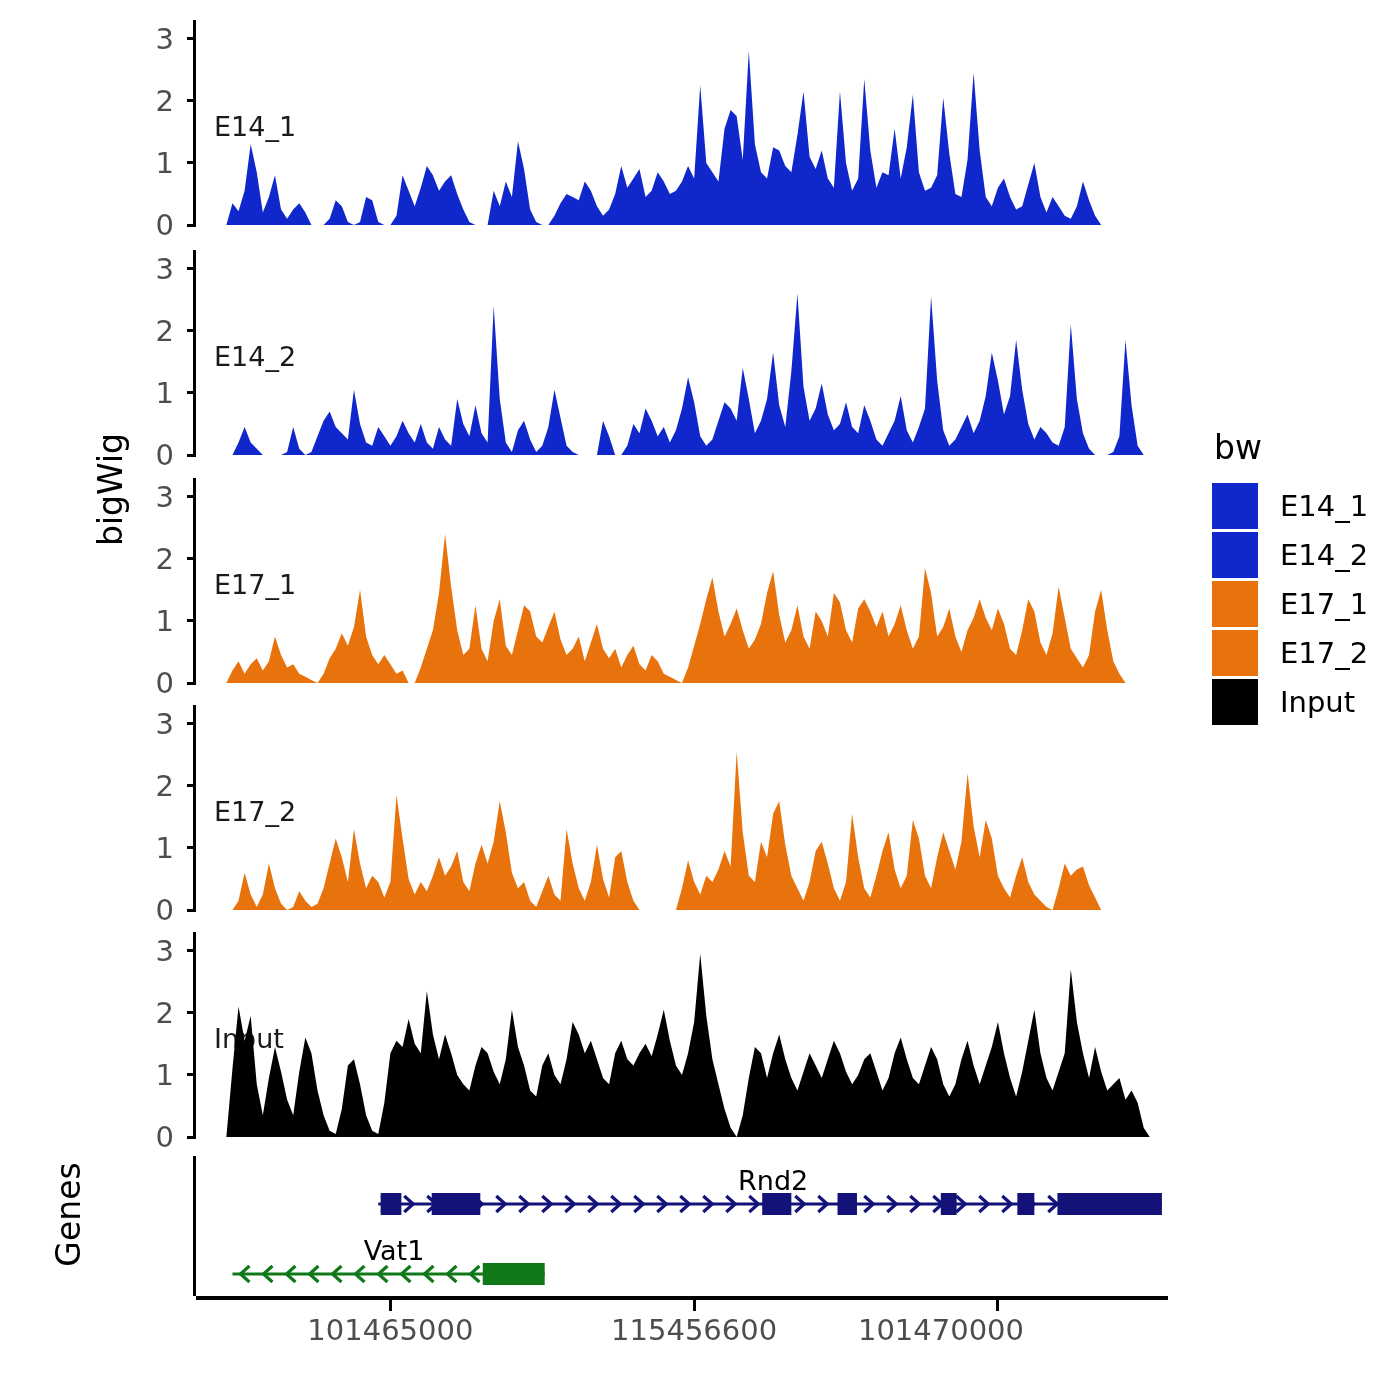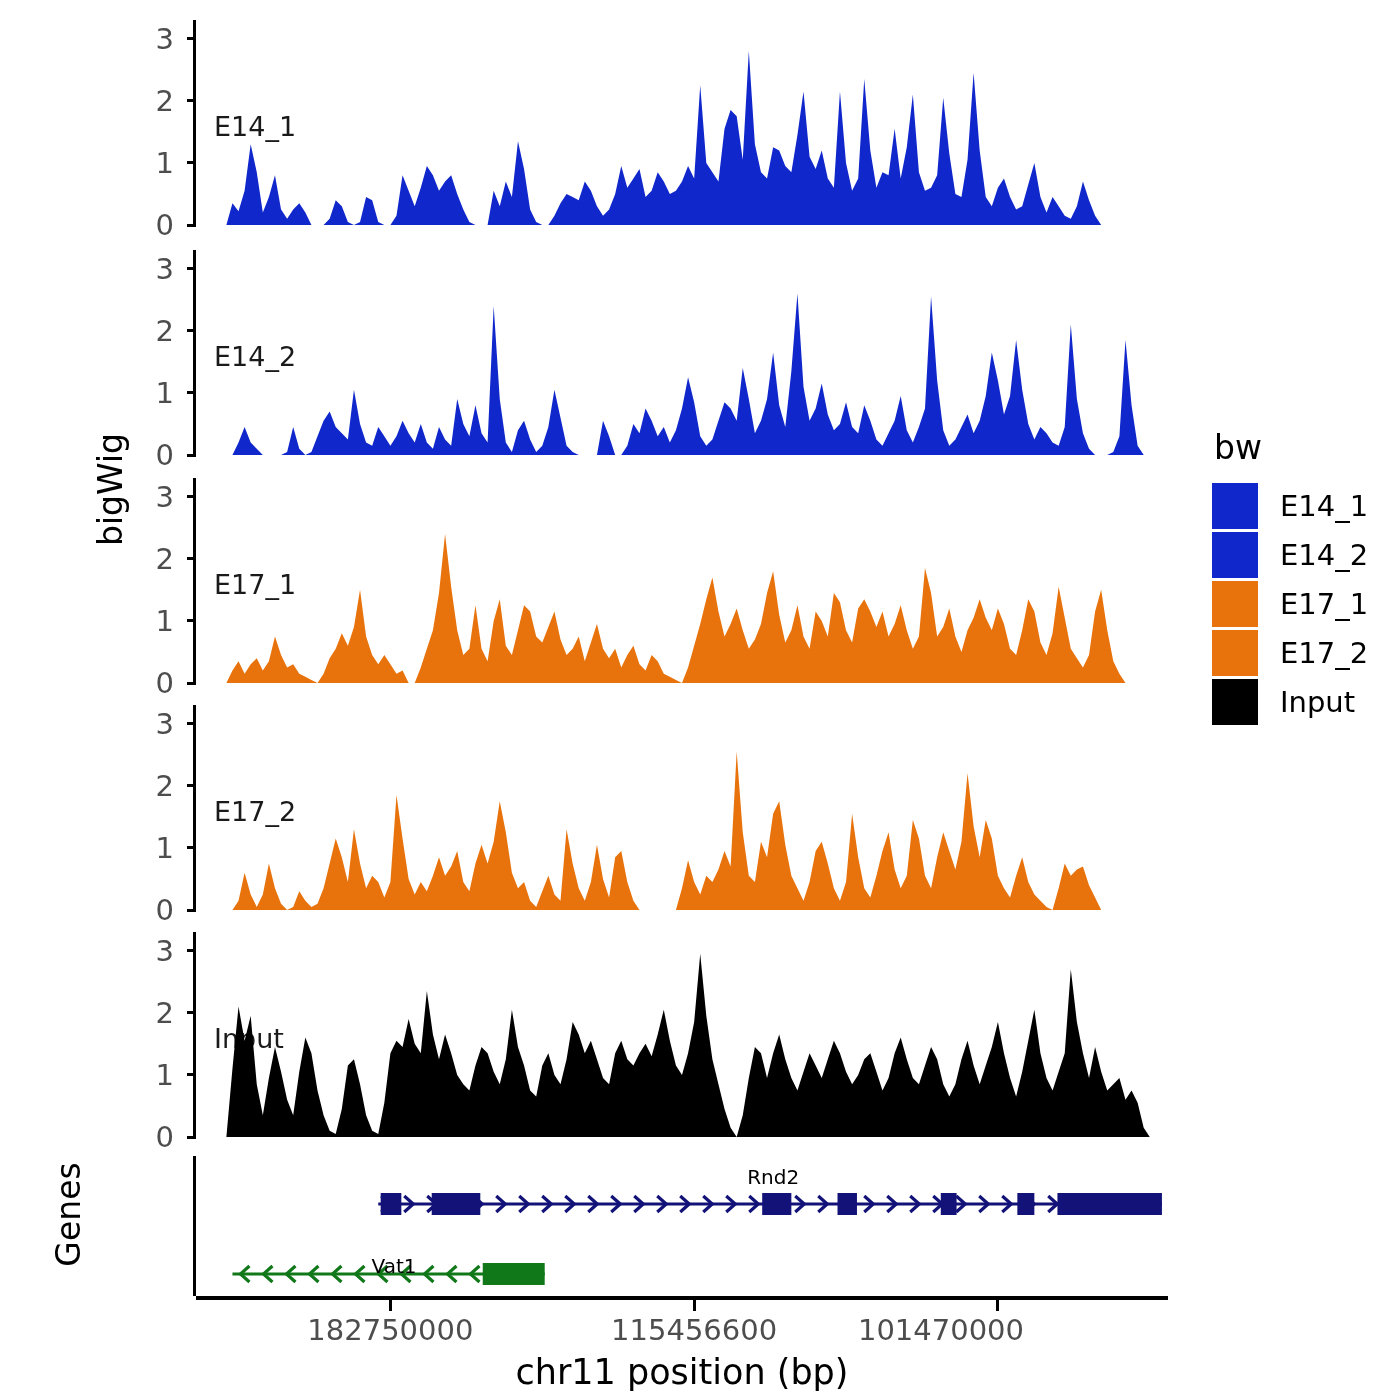--- a/index.html
+++ b/index.html
@@ -143,21 +143,21 @@
   .legend-text {
     font-size: 29px;
     color: #000;
     margin-left: 22px;
     white-space: nowrap;
   }
 
   
   .gene-label {
     position: absolute;
-    font-size: 20px;
+    font-size: 27px;
     color: #000;
     white-space: nowrap;
     transform: translateX(-50%);
   }
 </style>
 </head>
 <body>
 
 <div id="root">
 
@@ -310,34 +310,33 @@
           <path d="M 237.45 110 L 228.45 118 L 237.45 126" fill="none" stroke="#11781a" stroke-width="3.2" stroke-linejoin="miter"></path>
           <path d="M 260.45 110 L 251.45 118 L 260.45 126" fill="none" stroke="#11781a" stroke-width="3.2" stroke-linejoin="miter"></path>
           <path d="M 283.45 110 L 274.45 118 L 283.45 126" fill="none" stroke="#11781a" stroke-width="3.2" stroke-linejoin="miter"></path>
           <path d="M 306.45 110 L 297.45 118 L 306.45 126" fill="none" stroke="#11781a" stroke-width="3.2" stroke-linejoin="miter"></path>
           <path d="M 329.45 110 L 320.45 118 L 329.45 126" fill="none" stroke="#11781a" stroke-width="3.2" stroke-linejoin="miter"></path>
           <rect x="286.74" y="107" width="61.96500000000003" height="22" fill="#11781a"></rect>
         </svg>
     </div>
     <div id="gene-labels">
         <div class="gene-label" style="left: 577.125px; top: 9px;">Rnd2</div>
-        <div class="gene-label" style="left: 198.045px; top: 79px; margin-top: 19px;">Vat1</div>
+        <div class="gene-label" style="left: 198.045px; top: 79px;">Vat1</div>
       </div>
   </div>
 
   <div id="xaxis-line"></div>
   <div id="xticks">
       <div class="xtick" style="left: 388.9px;"></div>
-      <div class="xticklabel" style="left: 390.4px;">182750000</div>
+      <div class="xticklabel" style="left: 390.4px;">101465000</div>
       <div class="xtick" style="left: 692.65px;"></div>
       <div class="xticklabel" style="left: 694.15px;">115456600</div>
       <div class="xtick" style="left: 996.4px;"></div>
       <div class="xticklabel" style="left: 941px;">101470000</div>
     </div>
-  <div id="xlab-title">chr11 position (bp)</div>
 
   <div id="legend">
     <div id="legend-title">bw</div>
     <div id="legend-items">
         <div class="legend-row">
           <div class="legend-swatch" style="background: rgb(16, 39, 204);"></div>
           <div class="legend-text">E14_1</div>
         </div>
         <div class="legend-row">
           <div class="legend-swatch" style="background: rgb(16, 39, 204);"></div>

